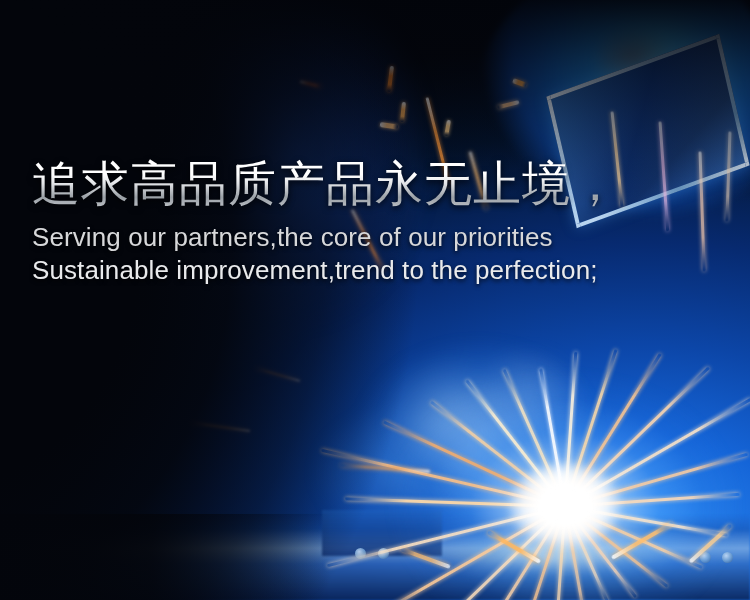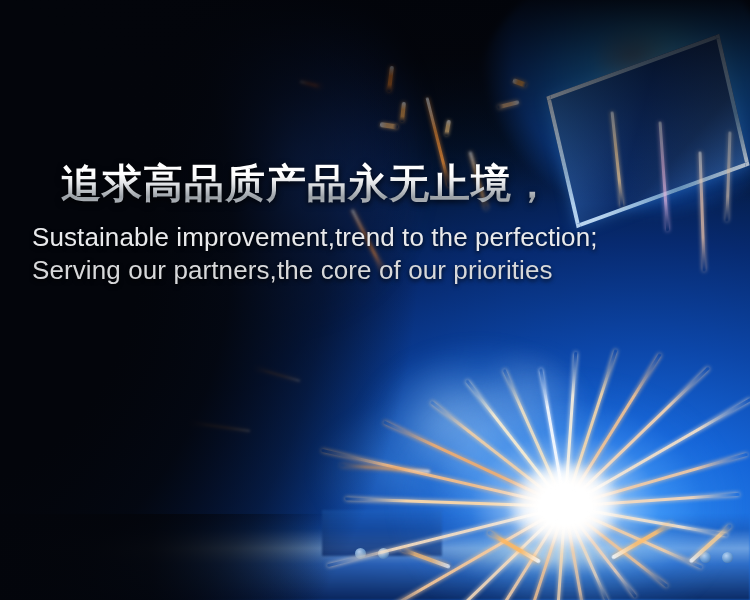--- a/index.html
+++ b/index.html
@@ -127,27 +127,26 @@
   }
 
   
   .sparks{position:absolute;inset:0;}
   .spark{position:absolute;transform-origin:0 50%;border-radius:2px;}
 
   
   .copy{position:absolute;left:32px;top:155px;width:690px;}
 
   .cn-line{
-    font-size:40px;line-height:57px;font-weight:700;letter-spacing:1px;
+    font-size:48px;line-height:57px;font-weight:400;letter-spacing:1px;
     white-space:nowrap;
     background:linear-gradient(180deg,#ffffff 0%,#ffffff 34%,#e2e4e7 50%,#9aa0a6 74%,#c9ccd1 100%);
     -webkit-background-clip:text;background-clip:text;
     color:transparent;-webkit-text-fill-color:transparent;
     filter:drop-shadow(0 2px 3px rgba(0,0,0,0.85));
-    margin-left:29px;
   }
   .en-line{
     font-size:26px;line-height:33px;font-weight:400;letter-spacing:0.1px;
     white-space:nowrap;color:#e9eaec;
     text-shadow:0 2px 4px rgba(0,0,0,0.8);
   }
   .en-line.second{color:#d7d8da;}
   #en-block{margin-top:9px;}
 </style>
 </head>
@@ -228,18 +227,18 @@
       <div class="spark" style="left: 300px; top: 380px; width: 46px; height: 2px; opacity: 0.45; filter: blur(0.9px); transform: rotate(196deg); background: linear-gradient(90deg, rgba(255, 255, 255, 0.95) 0%, rgb(184, 122, 74) 38%, rgb(184, 122, 74) 72%, rgba(255, 255, 255, 0) 100%); box-shadow: rgb(184, 122, 74) 0px 0px 4px;"></div>
       <div class="spark" style="left: 430px; top: 470px; width: 90px; height: 3px; opacity: 0.7; filter: blur(0.8px); transform: rotate(184deg); background: linear-gradient(90deg, rgba(255, 255, 255, 0.95) 0%, rgb(224, 154, 88) 38%, rgb(224, 154, 88) 72%, rgba(255, 255, 255, 0) 100%); box-shadow: rgb(224, 154, 88) 0px 0px 4px;"></div>
     </div>
   <div class="arc-hot"></div>
 
   <div class="layer bg-vignette"></div>
 
   <div class="copy">
     <div class="cn-line">追求高品质产品永无止境，</div>
     <div id="en-block">
+      <div class="en-line second">Serving our partners,the core of our priorities</div>
       <div class="en-line">Sustainable improvement,trend to the perfection;</div>
-      <div class="en-line second">Serving our partners,the core of our priorities</div>
     </div>
   </div>
 
 </div>
 
 </body></html>

